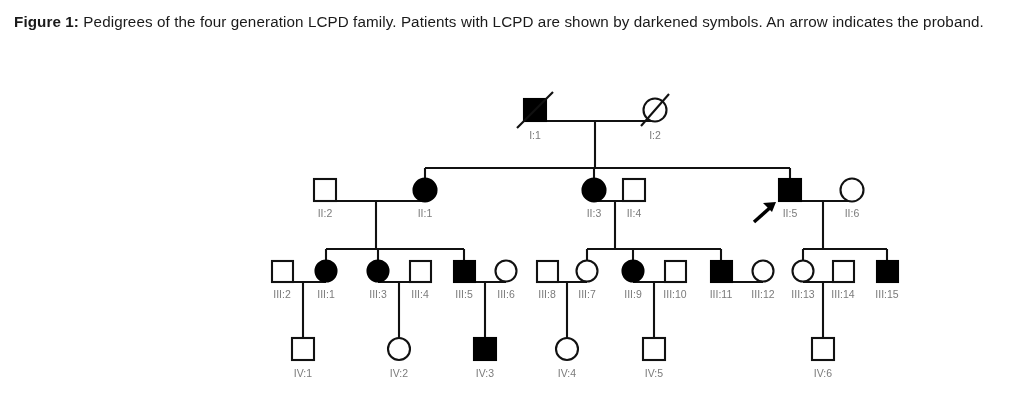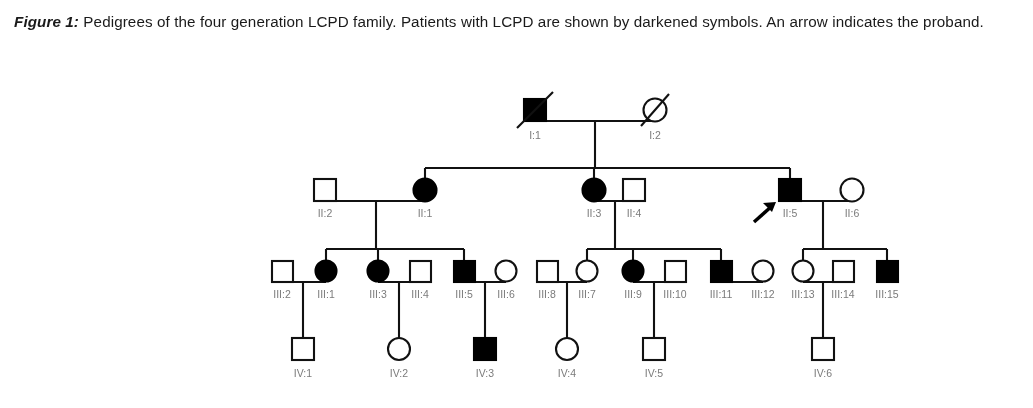--- a/index.html
+++ b/index.html
@@ -22,21 +22,20 @@
     left: 14px;
     top: 6px;
     width: 1010px;
     font-size: 15.2px;
     line-height: 31px;
     color: #1a1a1a;
     letter-spacing: 0.1px;
   }
   #caption .cap-label {
     font-weight: bold;
-    font-style: italic;
   }
 
   
   #pedigree {
     position: absolute;
     left: 0;
     top: 0;
     width: 1033px;
     height: 408px;
     margin-left: 24px;

